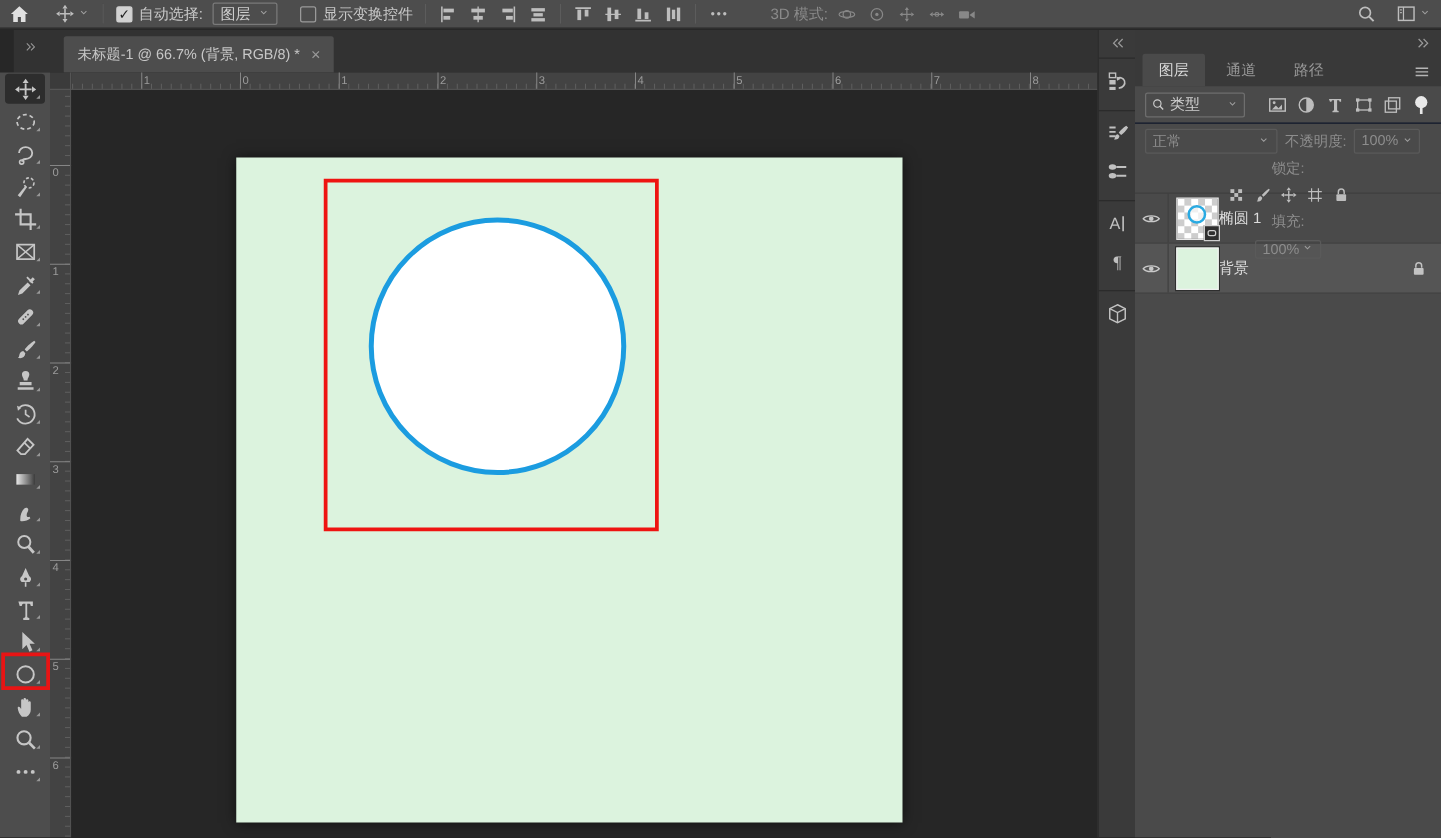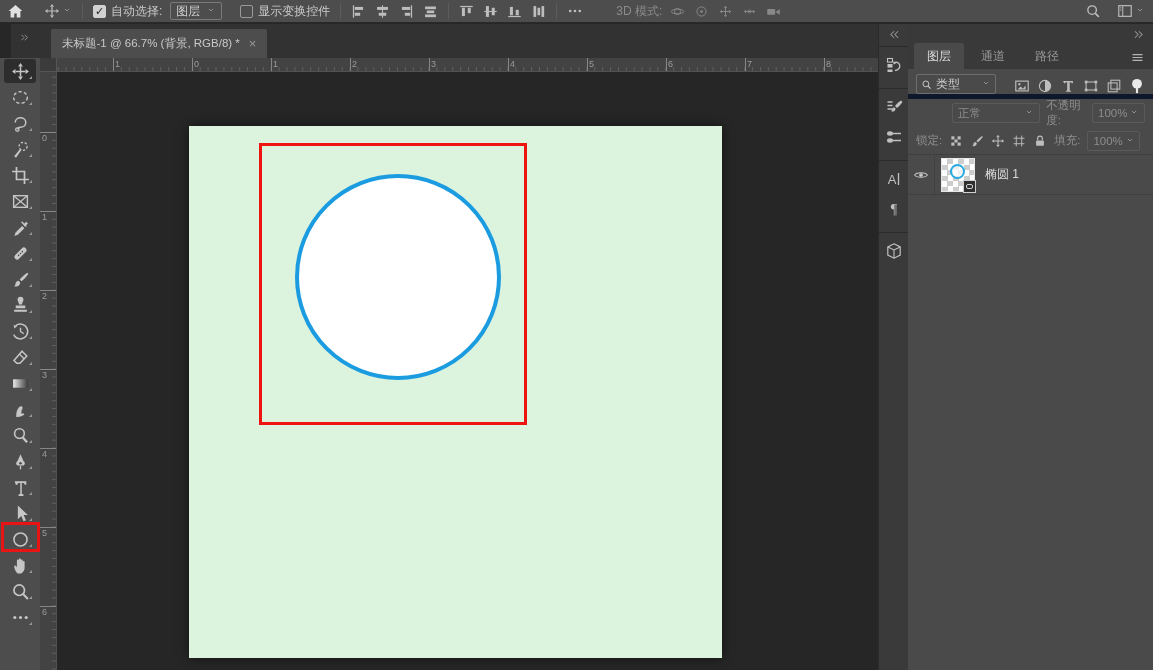--- a/index.html
+++ b/index.html
@@ -78,46 +78,46 @@
 
   
   #right-panel{position:absolute;left:908px;top:24px;width:245px;height:646px;background:#393939;}
   #panel-collapse{position:absolute;right:8px;top:4px;color:#9a9a9a;}
   #panel-tabs{position:absolute;left:6px;top:19px;height:26px;display:flex;gap:4px;font-size:12px;}
   .ptab{padding:0 13px;line-height:26px;color:#979797;}
   .ptab.active{background:#4a4a4a;color:#dadada;border-radius:2px 2px 0 0;}
   #panel-menu-btn{position:absolute;right:8px;top:26px;color:#b5b5b5;}
   #panel-body{position:absolute;left:0;top:45px;right:0;bottom:0;background:#4a4a4a;color:#cfcfcf;}
   .prow{display:flex;align-items:center;padding:0 8px;}
-  #filter-row{height:30px;border-bottom:5px solid #0f172a;gap:16px;align-items:flex-end;}
+  #filter-row{height:30px;border-bottom:1px solid #0f172a;gap:16px;}
   #type-combo{height:20px;border:1px solid #6e6e6e;border-radius:2px;display:flex;align-items:center;
     gap:4px;padding:0 4px;width:86px;font-size:12px;color:#cfcfcf;}
   #type-combo .lbl{flex:1;}
   #filter-icons{display:flex;gap:7px;align-items:center;color:#b5b5b5;margin-left:2px;}
-  #blend-row{height:28px;gap:6px;font-size:11.5px;color:#8d8d8d;margin-left:36px;}
+  #blend-row{height:28px;gap:6px;font-size:11.5px;color:#8d8d8d;}
   .gsel{height:20px;border:1px solid #5a5a5a;border-radius:2px;display:flex;align-items:center;
     justify-content:space-between;padding:0 5px;color:#8d8d8d;font-size:11.5px;}
   #blend-select{width:106px;}
   #opacity-select,#fill-select{width:53px;}
-  #lock-row{height:28px;gap:7px;font-size:11.5px;color:#8d8d8d;border-bottom:1px solid #3f3f3f;}
+  #lock-row{height:28px;gap:7px;font-size:11.5px;color:#8d8d8d;border-bottom:1px solid #3f3f3f;flex-direction:column;}
   #lock-icons{display:flex;gap:7px;align-items:center;color:#a5a5a5;}
   .layer-row{display:flex;align-items:center;height:40px;border-bottom:1px solid #404040;}
   .layer-row.selected{background:#555555;}
   .eye-cell{width:27px;align-self:stretch;display:flex;align-items:center;justify-content:center;
     border-right:1px solid #404040;color:#c9c9c9;}
   .thumb{width:34px;height:34px;margin-left:6px;position:relative;flex:0 0 auto;}
   .thumb.shape{background:repeating-conic-gradient(#cdcdcd 0% 25%,#ffffff 0% 50%);
     background-size:11px 11px;border:1px solid #e8e8e8;}
   .thumb.shape .mini-circle{position:absolute;left:8px;top:5px;width:15px;height:15px;
     border:2px solid #29aae2;border-radius:50%;background:rgba(255,255,255,.7);}
   .thumb.shape .badge{position:absolute;right:-2px;bottom:-2px;width:13px;height:13px;background:#2f2f2f;
     border:1px solid #cfcfcf;display:flex;align-items:center;justify-content:center;}
   .thumb.shape .badge i{display:block;width:7px;height:5px;border:1px solid #cfcfcf;border-radius:2px;}
   .thumb.background{border:1px solid #f0f0f0;box-shadow:0 0 0 1px #2e2e2e;}
-  .layer-name{font-size:12px;color:#dcdcdc;margin-left:10px;white-space:nowrap;}
+  .layer-name{font-size:12px;color:#dcdcdc;white-space:nowrap;}
   .layer-lock{margin-left:auto;margin-right:11px;color:#c3c3c3;}
 </style>
 </head>
 <body>
 
 <div id="options-bar">
   <span id="home-btn" class="obtn">
       <svg viewBox="0 0 18 18" width="17" height="17">
         <path fill="currentColor" d="M9 2.2L1.8 8.6h2v6.8h3.9v-4.2h2.6v4.2h3.9V8.6h2z"></path>
       </svg>
@@ -775,15 +775,35 @@
             </span>
           </span>
           <div class="thumb shape">
             <span class="mini-circle"></span>
             <span class="badge">
               <i></i>
             </span>
           </div>
           <span class="layer-name">椭圆 1</span>
         </div>
+        <div class="layer-row selected">
+          <span class="eye-cell">
+            <span class="icn" style="width:16px;height:16px">
+              <svg viewBox="0 0 18 18" width="16" height="16">
+                <path fill="none" stroke="currentColor" stroke-width="1.2" d="M1.8 9C4.2 5.6 13.8 5.6 16.2 9c-2.4 3.4-12 3.4-14.4 0z"></path>
+                <circle cx="9" cy="9" r="2.1" fill="currentColor"></circle>
+              </svg>
+            </span>
+          </span>
+          <div class="thumb background" style="background: rgb(220, 243, 222);"></div>
+          <span class="layer-name">背景</span>
+          <span class="layer-lock icn">
+            <span class="icn" style="width:14px;height:14px">
+              <svg viewBox="0 0 18 18" width="14" height="14">
+                <rect x="4" y="8.2" width="10" height="7" rx="1" fill="currentColor"></rect>
+                <path fill="none" stroke="currentColor" stroke-width="1.5" d="M6 8V5.8a3 3 0 016 0V8"></path>
+              </svg>
+            </span>
+          </span>
+        </div>
       </div>
   </div>
 </div>
 
 </body></html>

